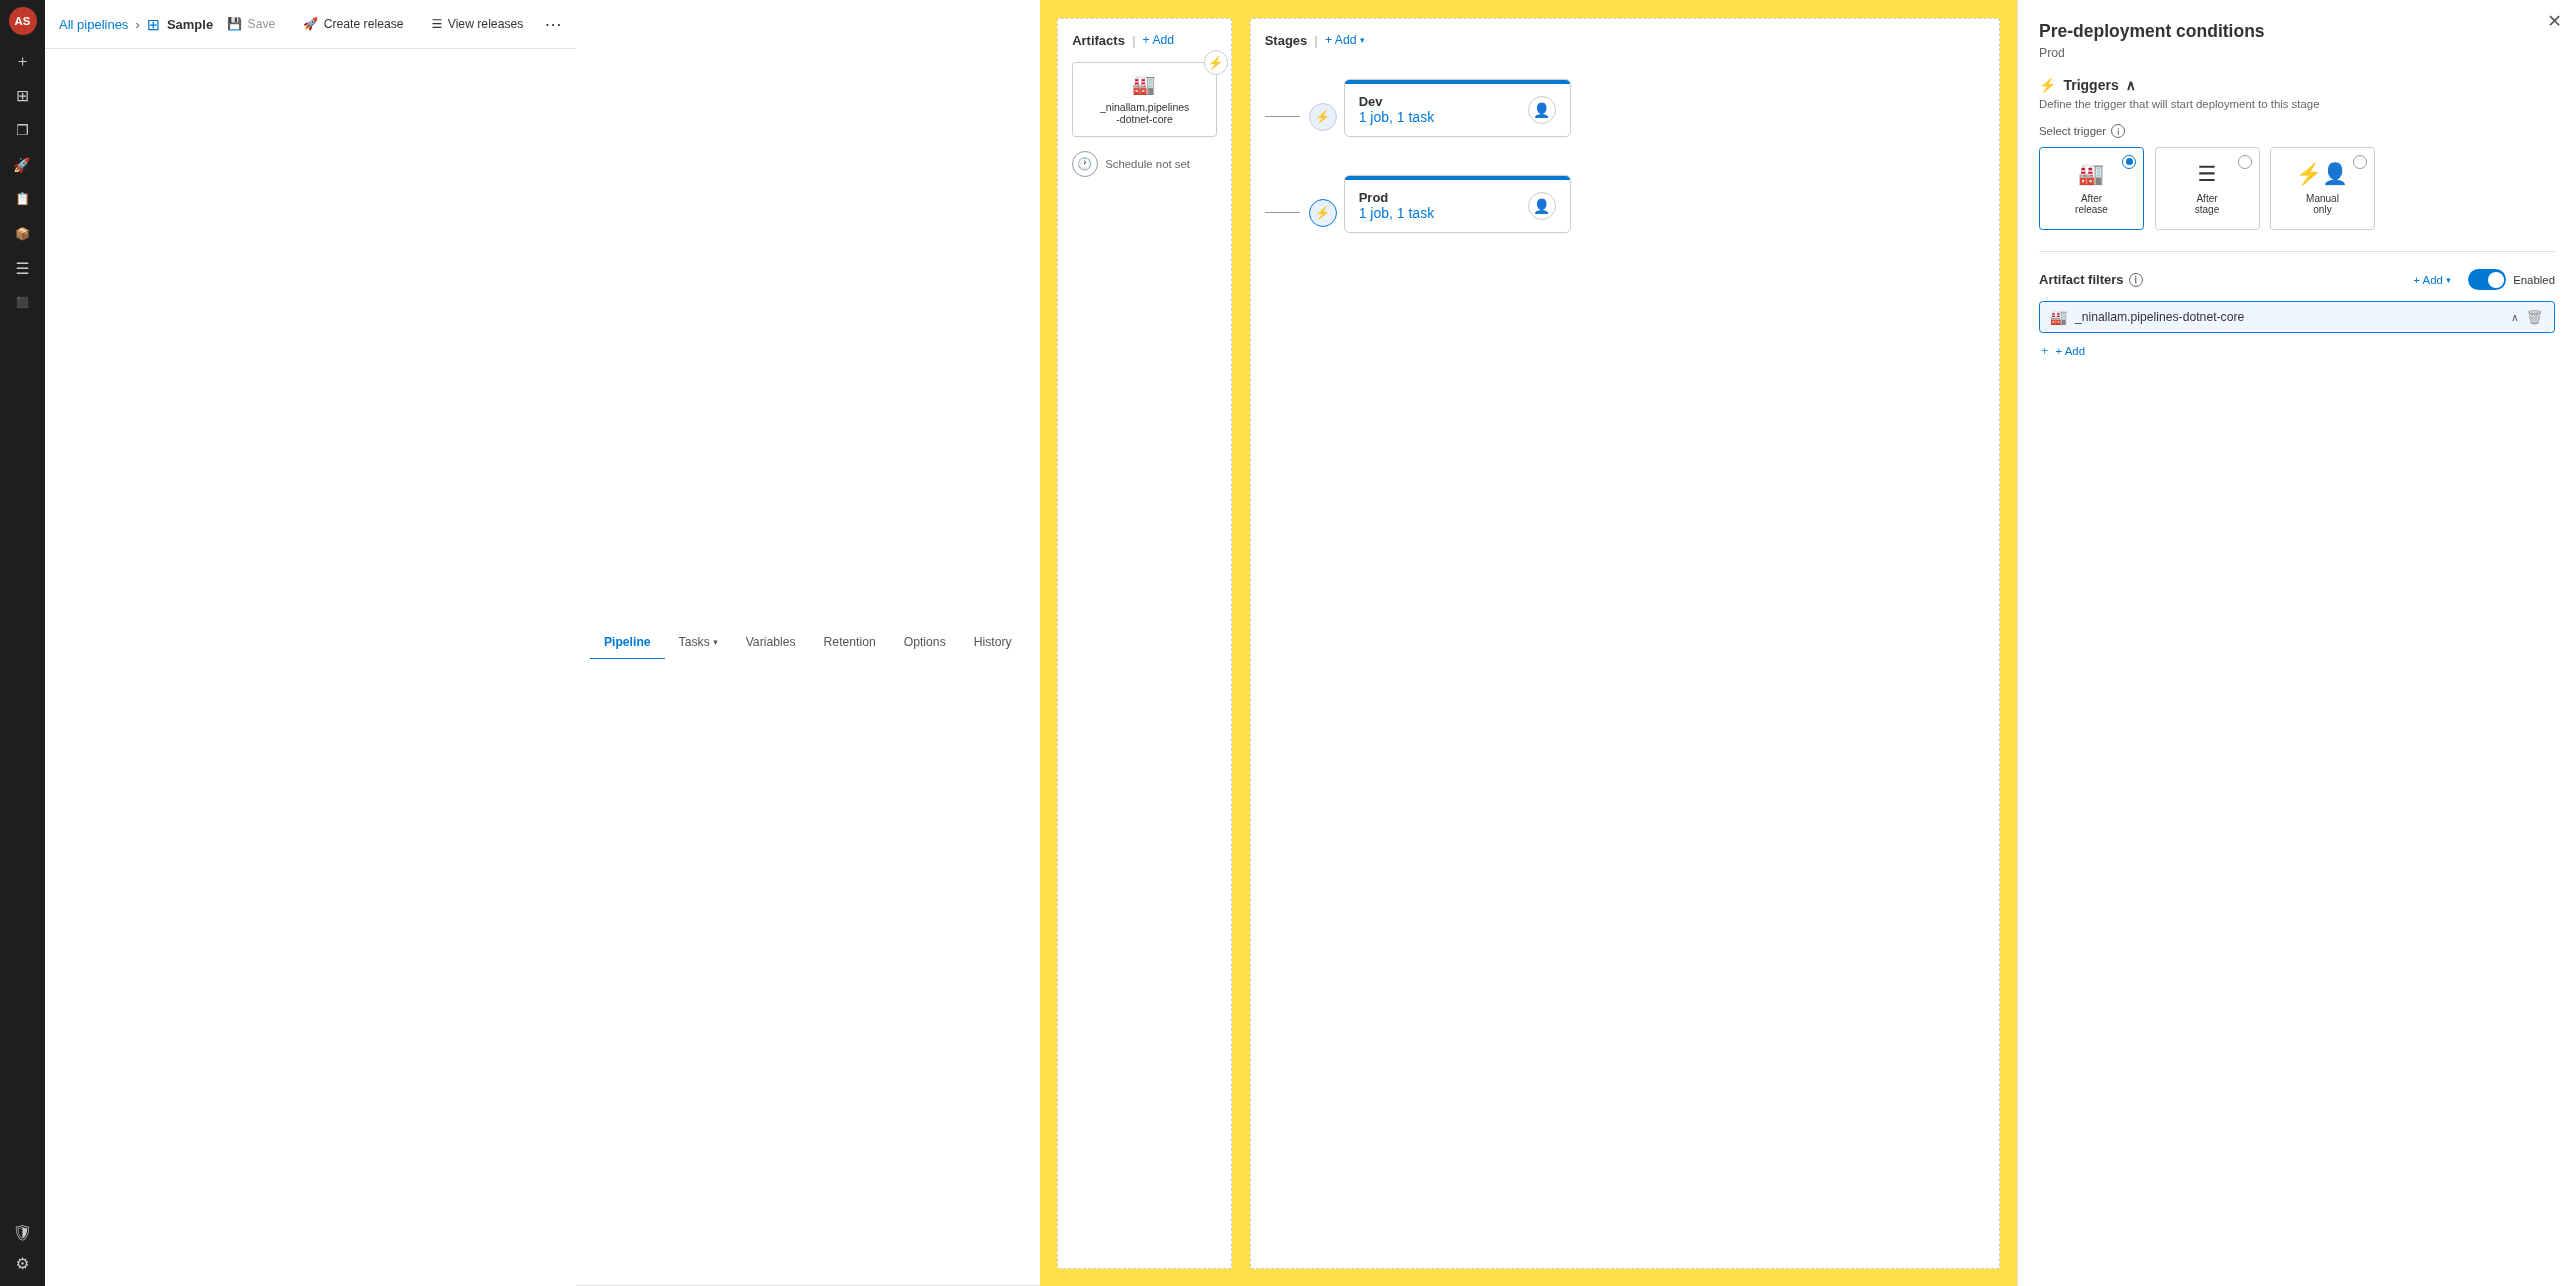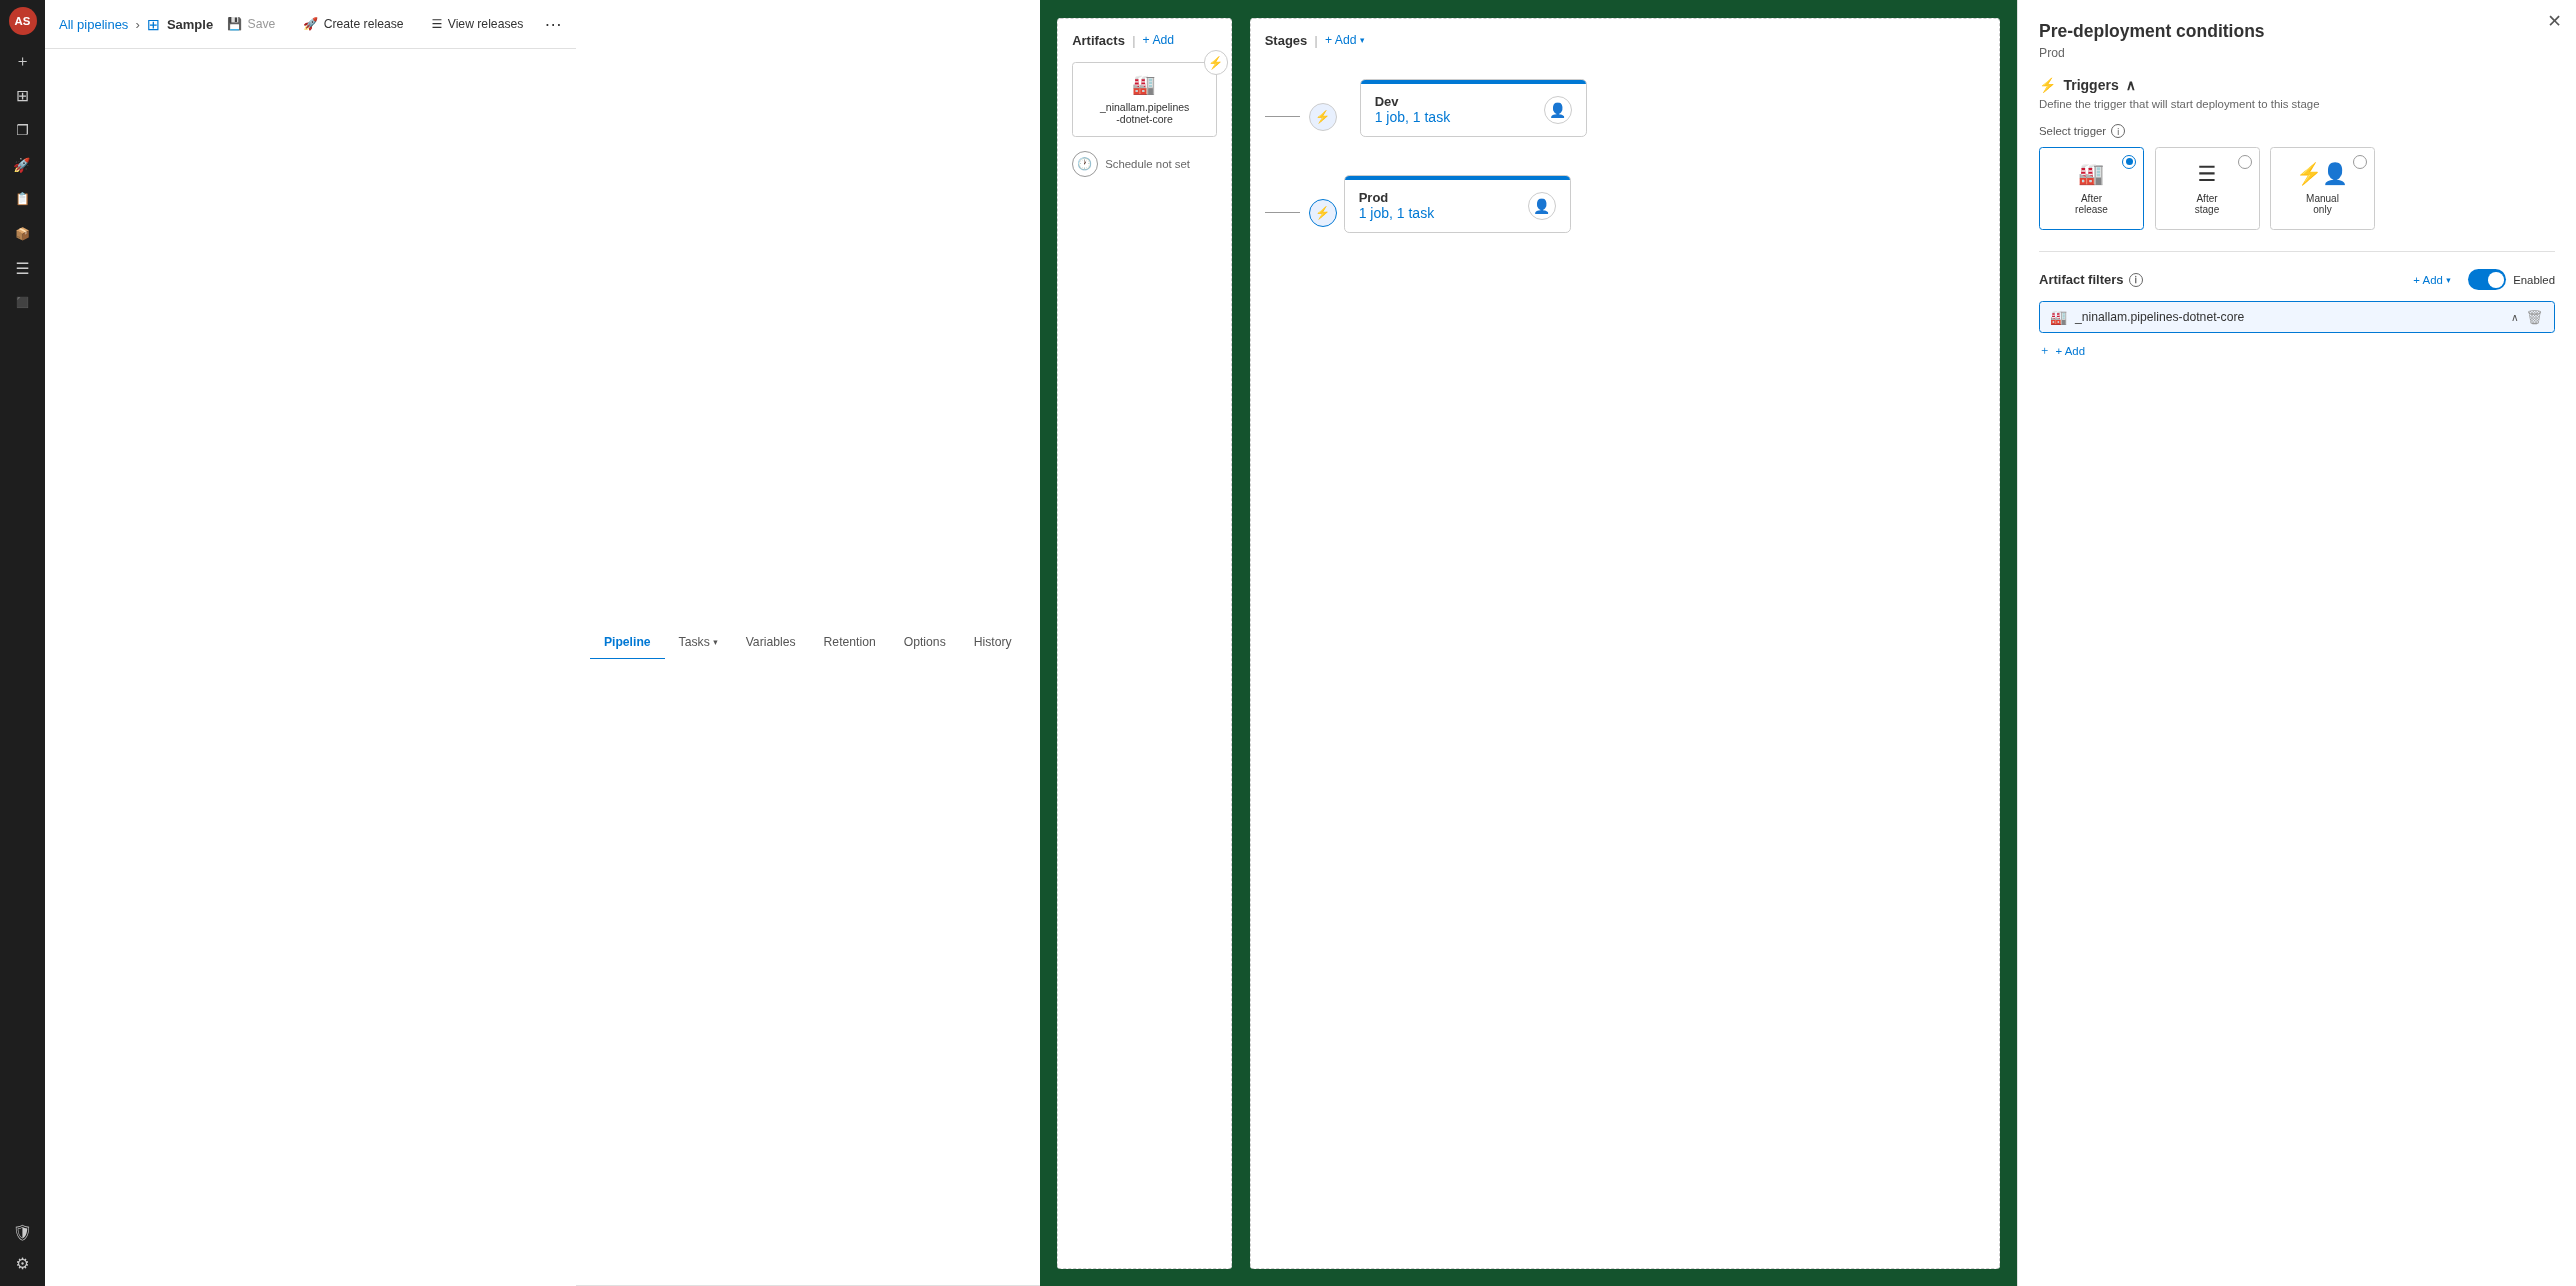--- a/index.html
+++ b/index.html
@@ -26,21 +26,21 @@
     
     .navtabs { display: flex; align-items: center; padding: 0 14px; border-bottom: 0.9px solid #e0e0e0; gap: 0; flex-shrink: 0; }
     .navtab { padding: 8.7px 14px; cursor: pointer; font-size: 12.2px; color: #555; border-bottom: 1.7px solid transparent; margin-bottom: -0.9px; }
     .navtab.active { color: #0078d4; border-bottom: 1.7px solid #0078d4; font-weight: 600; }
     .navtab-with-arrow { display: flex; align-items: center; gap: 3.5px; }
 
     
     .body { flex: 1; display: flex; overflow: hidden; }
 
     
-    .canvas { flex: 1; background: #14532d; overflow: auto; padding: 17.5px; position: relative; }
+    .canvas { flex: 1; background: #fde047; overflow: auto; padding: 17.5px; position: relative; }
 
     
     .pipeline-row { display: flex; gap: 17.5px; height: 100%; }
     .pipeline-col { border: 0.9px dashed #ccc; border-radius: 3.5px; background: #fff; padding: 14px; }
     .artifacts-col { width: 175px; }
     .stages-col { flex: 1; }
 
     .col-header { display: flex; align-items: center; gap: 7px; font-size: 13px; font-weight: 600; color: #333; margin-bottom: 14px; }
     .col-header-add { display: flex; align-items: center; gap: 3.5px; color: #0078d4; cursor: pointer; font-size: 12.2px; font-weight: 400; }
 
@@ -208,21 +208,21 @@
 
           <div class="stages-area">
 
             <div style="position:relative; margin-bottom: 21px; display: flex; align-items:center;">
               <div style="width:44px; display:flex; align-items:center;">
                 <div style="width:35px;height:0.9px;background:#999;"></div>
               </div>
               <div style="margin-right:7px;">
                 <div style="width:28px;height:28px;border-radius:50%;background:#e8f0fe;border:0.9px solid #ccc;display:flex;align-items:center;justify-content:center;font-size:12.2px;cursor:pointer;">⚡</div>
               </div>
-              <div class="stage-box" style="margin-left:16px;">
+              <div class="stage-box" style="margin-left:0;">
                 <div class="stage-box-top-bar"></div>
                 <div class="stage-box-body">
                   <div style="flex:1">
                     <div class="stage-info">
                       <div class="stage-name">Dev</div>
                       <div class="stage-tasks">1 job, 1 task</div>
                     </div>
                   </div>
                   <div class="stage-person-icon">👤</div>
                 </div>

